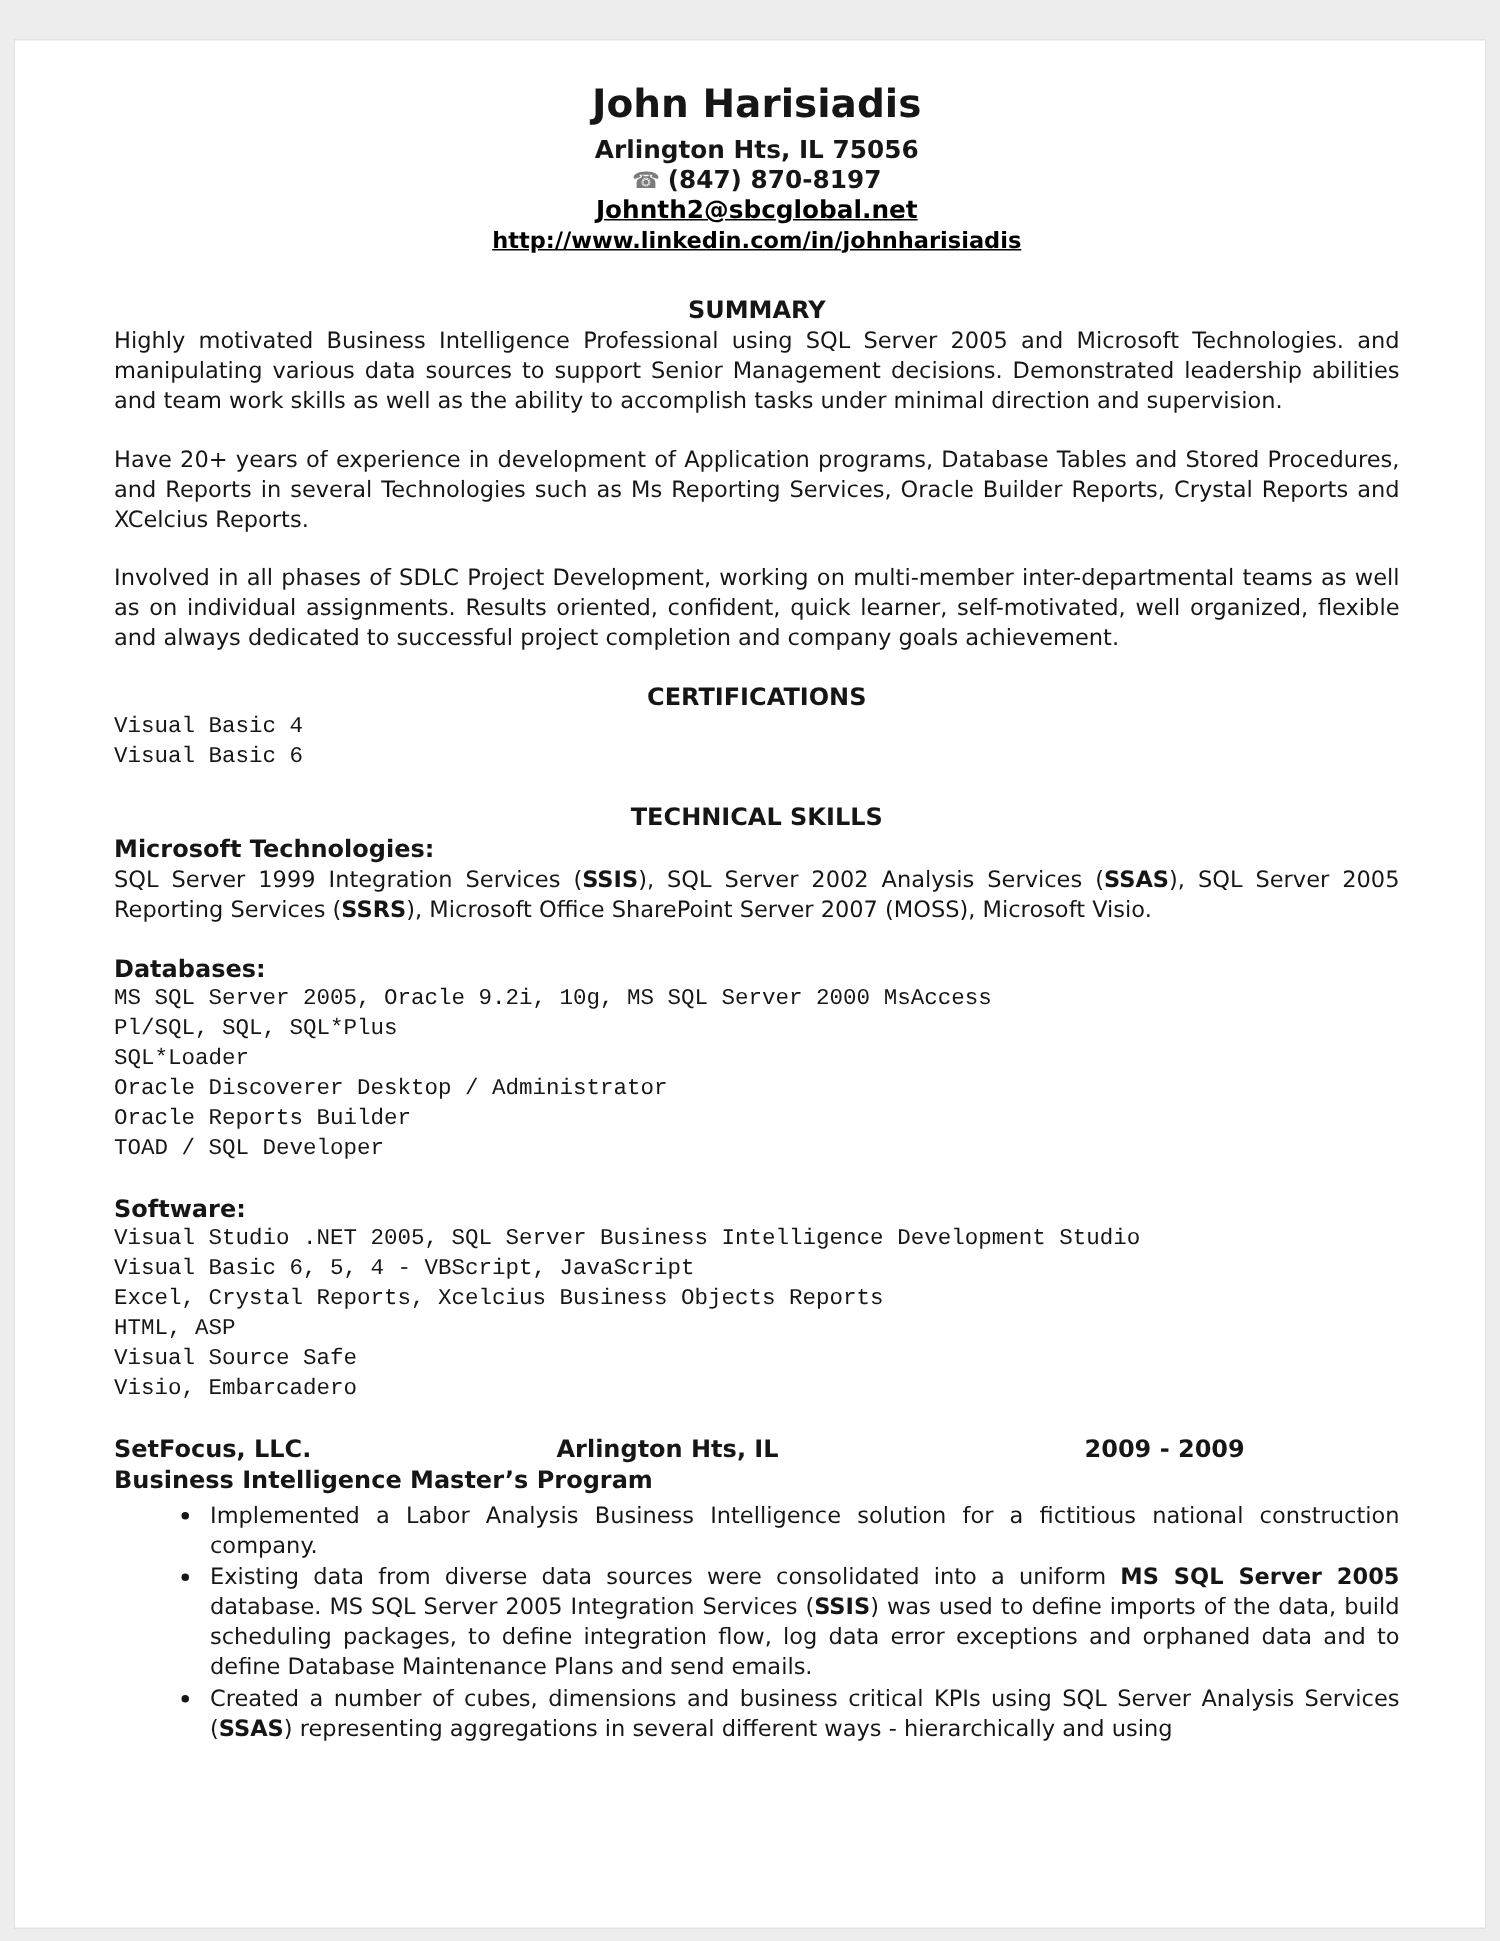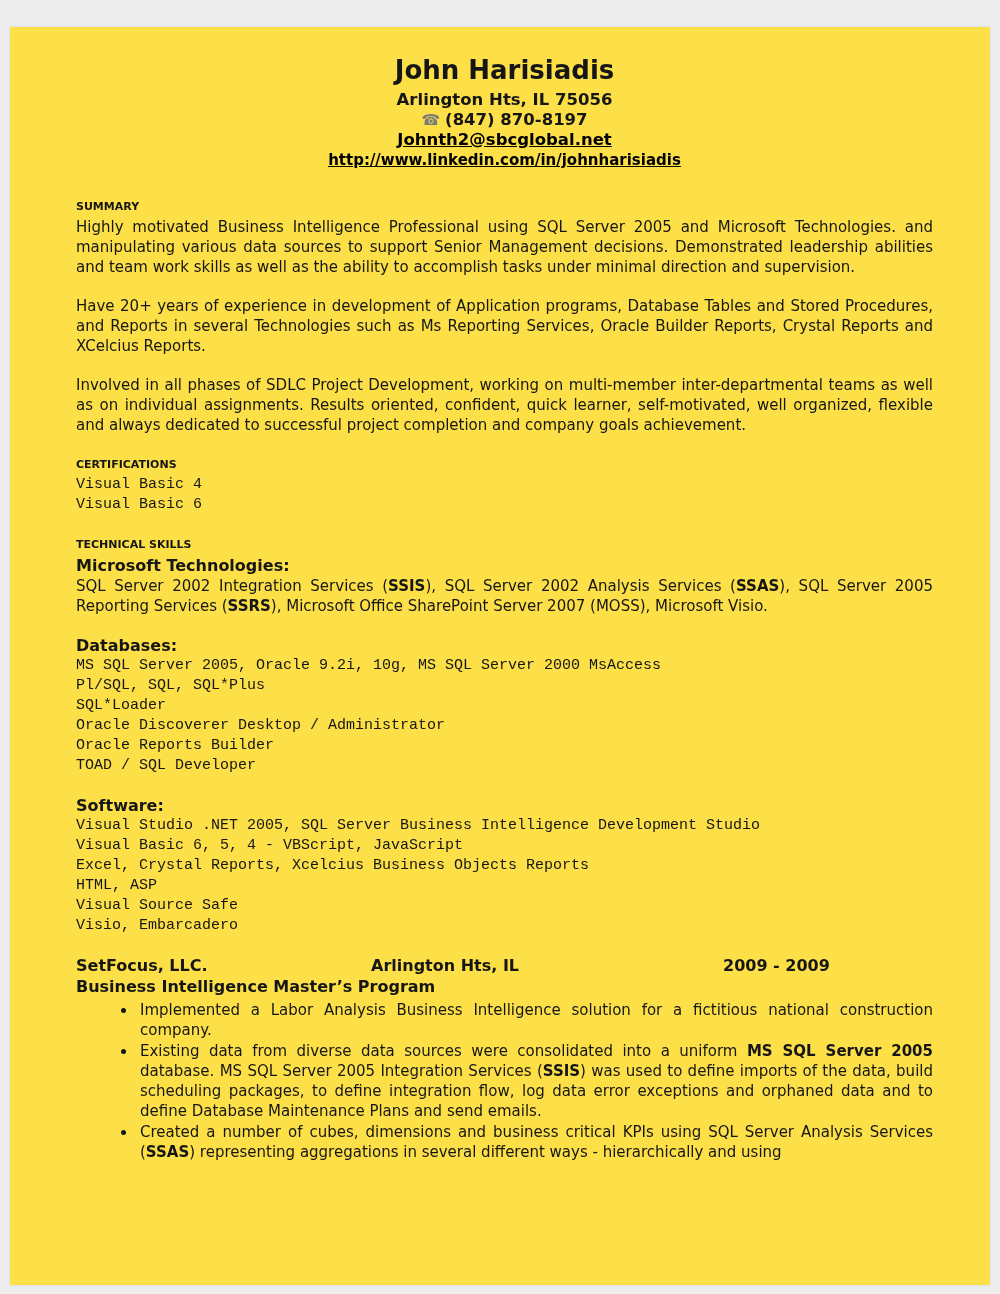--- a/index.html
+++ b/index.html
@@ -8,36 +8,36 @@
     height:1294px;
     background:#ededed;
     font-family:"DejaVu Sans","Liberation Sans",sans-serif;
     color:#161616;
     position:relative;
   }
   .page {
     position:absolute;
     top:26px; left:9px;
     width:982px; height:1260px;
-    background:#fde047;
+    background:#ffffff;
     border:1px solid #e2e2e2;
     overflow:hidden;
     padding:28px 57px 0 66px;
     font-size:15px;
     line-height:20px;
   }
   
   .head { text-align:center; margin-bottom:26px; }
   .name { font-size:26px; line-height:31px; font-weight:700; margin-bottom:4px; }
   .contact-line { font-size:16.5px; font-weight:700; line-height:19.5px; }
   .phone-icon { color:#7a7a7a; font-weight:400; margin-right:5px; font-size:15px; }
   a.link { color:#000; text-decoration:underline; font-weight:700; }
   .linkedin-line { font-size:15px; font-weight:700; }
   
-  h2.sec { font-size:11px; line-height:21px; font-weight:700; }
+  h2.sec { font-size:16px; line-height:21px; font-weight:700;text-align:center; }
   .sub { font-weight:700; font-size:16px; line-height:21px; }
   p.body-p, .rich-p { text-align:justify; margin:0 0 19px 0; }
   .plain-list div { line-height:20px;font-family:Liberation Mono, monospace; }
   .block-gap { margin-bottom:19px; }
   .b { font-weight:700; }
   
   .exp-row { display:flex; font-weight:700; font-size:16px; line-height:21px; margin-top:2px; }
   .exp-company { width:295px; }
   .exp-loc { width:352px; }
   .exp-dates { flex:1; }
@@ -78,21 +78,21 @@
     <div class="plain-list">
         <div>Visual Basic 4</div>
         <div>Visual Basic 6</div>
       </div>
   </section>
 
   <section>
     <h2 class="sec">TECHNICAL SKILLS</h2>
 
     <div class="sub">Microsoft Technologies:</div>
-    <div class="rich-p"><span>SQL Server 2002 Integration Services (</span><span class="b">SSIS</span><span>), SQL Server 2002 Analysis Services (</span><span class="b">SSAS</span><span>), SQL Server 2005 Reporting Services (</span><span class="b">SSRS</span><span>), Microsoft Office SharePoint Server 2007 (MOSS), Microsoft Visio.</span></div>
+    <div class="rich-p"><span>SQL Server 1999 Integration Services (</span><span class="b">SSIS</span><span>), SQL Server 2002 Analysis Services (</span><span class="b">SSAS</span><span>), SQL Server 2005 Reporting Services (</span><span class="b">SSRS</span><span>), Microsoft Office SharePoint Server 2007 (MOSS), Microsoft Visio.</span></div>
 
     <div class="sub">Databases:</div>
     <div class="plain-list block-gap">
         <div>MS SQL Server 2005, Oracle 9.2i, 10g, MS SQL Server 2000 MsAccess</div>
         <div>Pl/SQL, SQL, SQL*Plus</div>
         <div>SQL*Loader</div>
         <div>Oracle Discoverer Desktop / Administrator</div>
         <div>Oracle Reports Builder</div>
         <div>TOAD / SQL Developer</div>
       </div>

